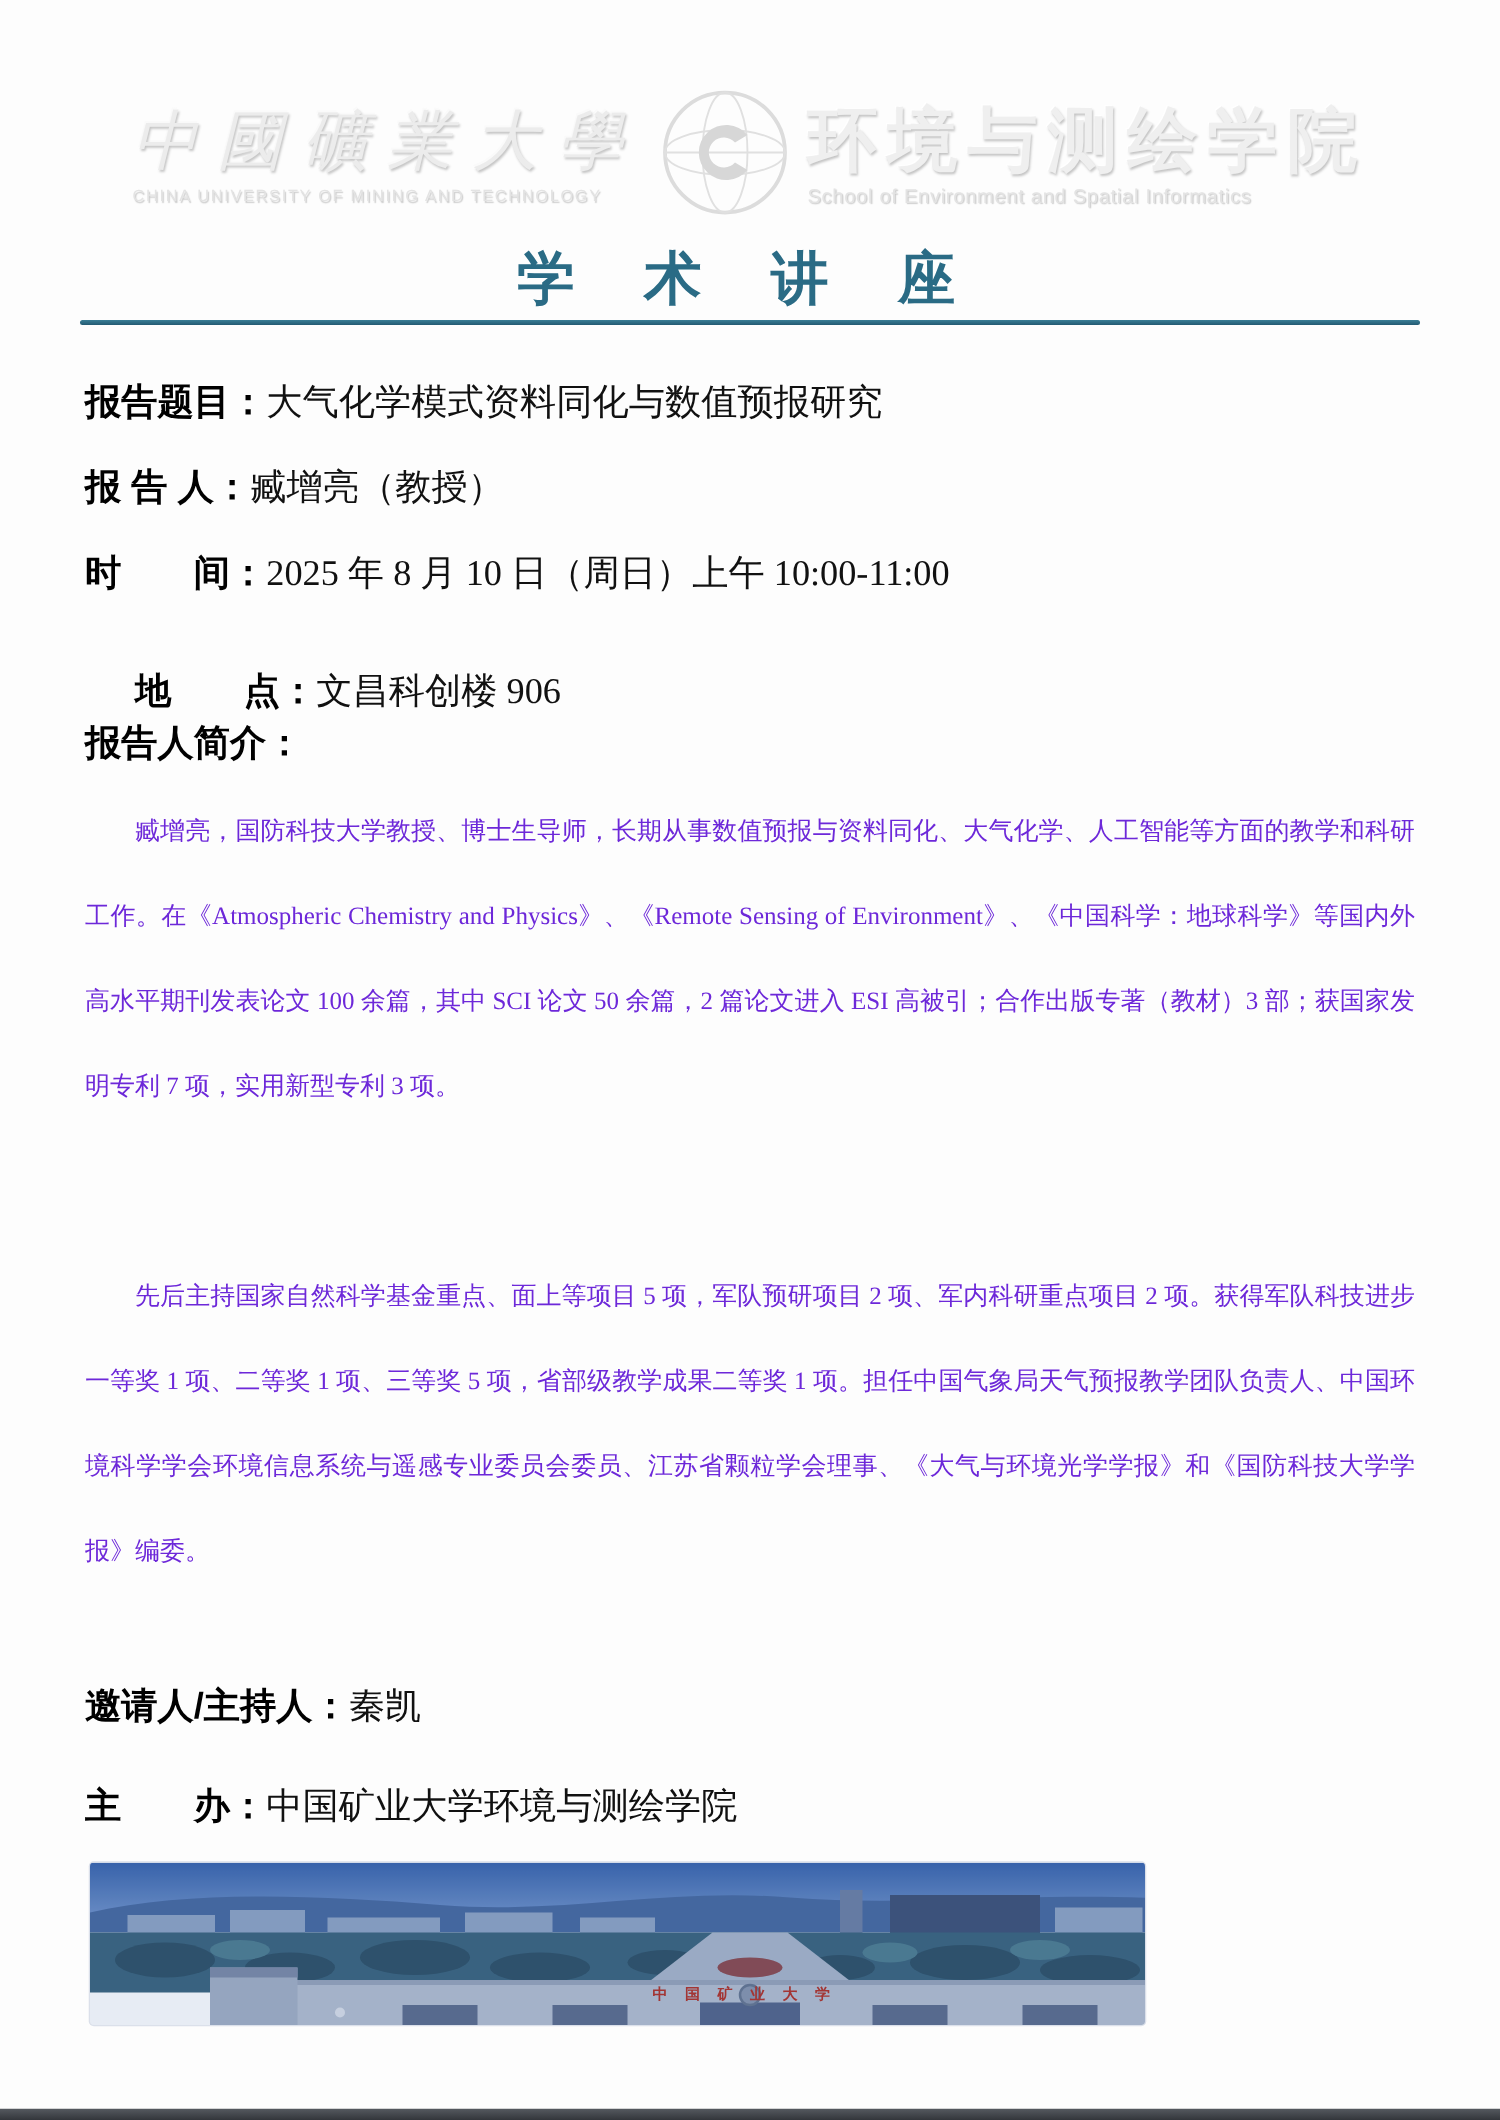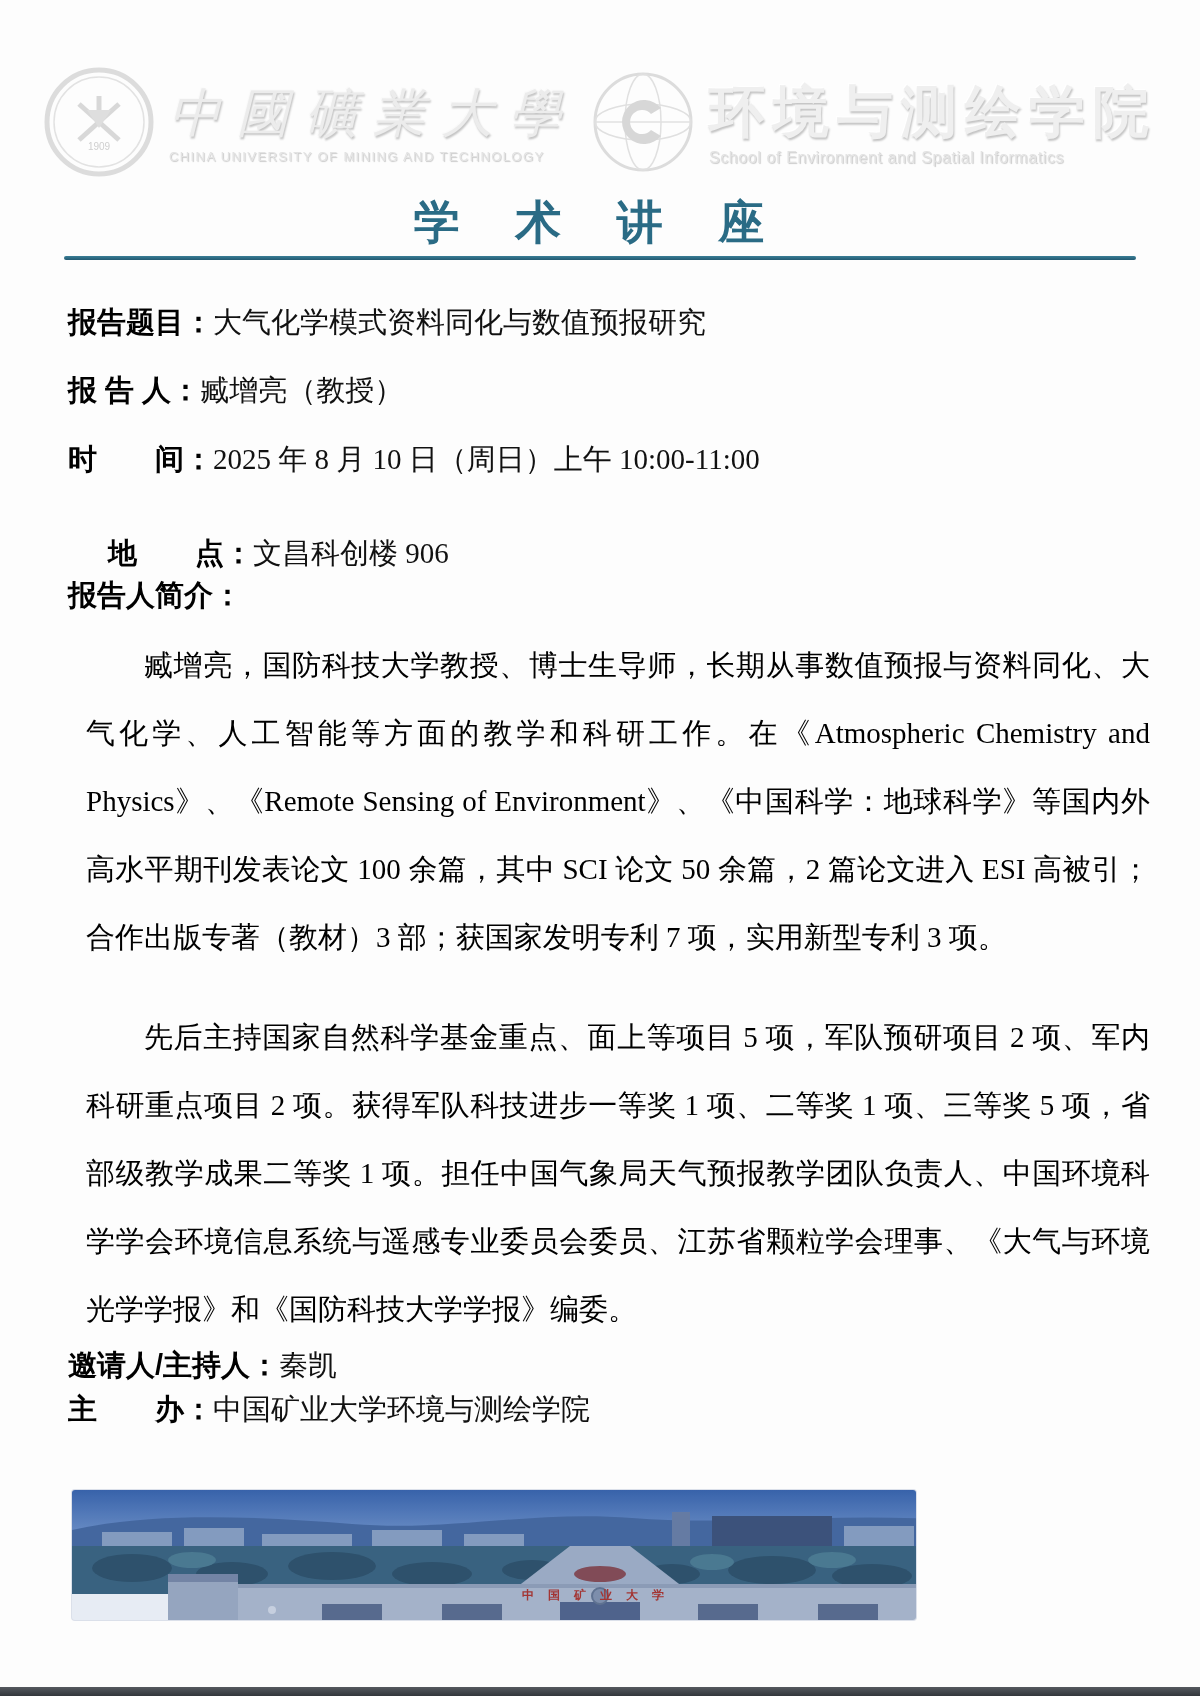--- a/index.html
+++ b/index.html
@@ -58,27 +58,27 @@
     font-family:"Liberation Sans","DejaVu Sans",sans-serif;
     font-weight:700;color:#000;
   }
   .field .val{color:#111;}
   .f-title{top:305px;}
   .f-speaker{top:373px;}
   .f-time{top:442px;}
   .f-place{top:536px;margin-left:40px;}
   .f-bio-label{top:578px;}
   .f-inviter{top:1348px;}
-  .f-organizer{top:1392px;}
+  .f-organizer{top:1428px;}
 
   
   .bio-p{
-    position:absolute;left:86px;width:1064px;margin:0;
-    font-size:29px;line-height:68px;
-    text-align:justify;text-indent:2em;color:#000000;
+    position:absolute;left:68px;width:1064px;margin:0;
+    font-size:20px;line-height:68px;
+    text-align:justify;text-indent:2em;color:#6d28d9;
   }
   .bio-p1{top:631px;}
   .bio-p2{top:1003px;}
 
   
   .photo{
     position:absolute;top:1490px;left:72px;width:844px;height:130px;
     border-radius:3px;overflow:hidden;box-shadow:0 0 0 1px rgba(120,140,180,.25);
   }
   .photo svg{display:block;}
@@ -88,33 +88,20 @@
     position:absolute;left:0;top:1687px;width:1200px;height:9px;
     background:linear-gradient(to bottom,#55595f,#33363b);
   }
 </style>
 </head>
 <body>
 
 <div class="page">
 
   <div class="header">
-    <div class="hdr-logo">
-      <svg width="112" height="112" viewBox="0 0 112 112">
-        <circle cx="56" cy="56" r="52" fill="none" stroke="#dcdcdc" stroke-width="5"></circle>
-        <circle cx="56" cy="56" r="45" fill="none" stroke="#e2e2e2" stroke-width="1.5"></circle>
-        <g stroke="#d8d8d8" stroke-width="5" fill="none">
-          <path d="M36 38 L76 74"></path>
-          <path d="M76 38 L36 74"></path>
-          <path d="M56 30 L56 56"></path>
-        </g>
-        <path d="M44 44 L68 44 L56 62 Z" fill="#dedede"></path>
-        <text x="56" y="84" text-anchor="middle" font-family="Liberation Sans,sans-serif" font-size="10" fill="#cfcfcf">1909</text>
-      </svg>
-    </div>
     <div class="hdr-text">
       <div class="hdr-zh-left">中國礦業大學</div>
       <div class="hdr-en">CHINA UNIVERSITY OF MINING AND TECHNOLOGY</div>
     </div>
     <div class="hdr-logo">
       <svg width="104" height="104" viewBox="0 0 104 104">
         <circle cx="52" cy="52" r="48" fill="none" stroke="#dcdcdc" stroke-width="3"></circle>
         <ellipse cx="52" cy="52" rx="48" ry="18" fill="none" stroke="#e0e0e0" stroke-width="1.5"></ellipse>
         <ellipse cx="52" cy="52" rx="18" ry="48" fill="none" stroke="#e0e0e0" stroke-width="1.5"></ellipse>
         <line x1="4" y1="52" x2="100" y2="52" stroke="#e0e0e0" stroke-width="1.5"></line>

